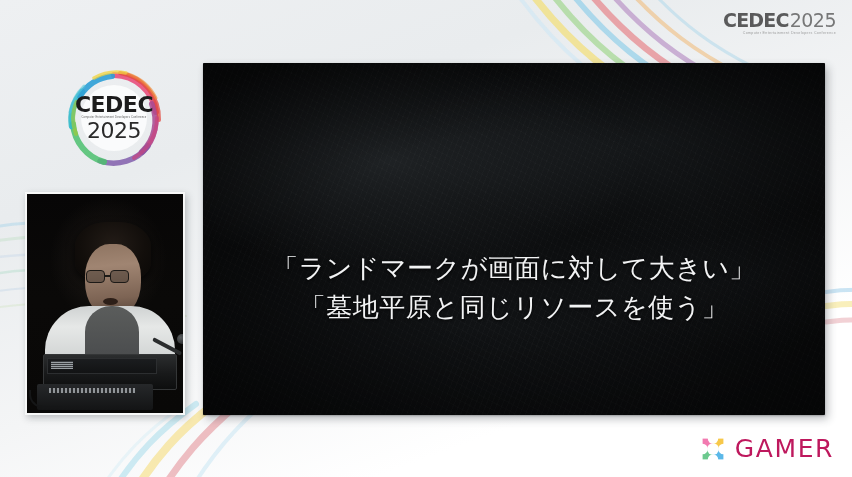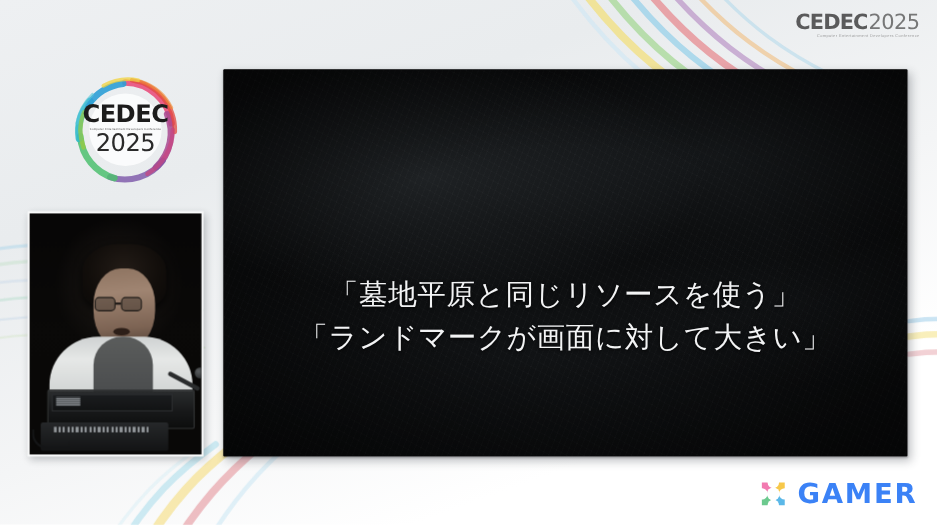--- a/index.html
+++ b/index.html
@@ -177,22 +177,22 @@
     border-radius:0 0 0 14px;
   }
 
   
   .gamer {
     position:absolute; right:18px; bottom:14px;
     display:flex; align-items:center; gap:9px;
   }
   .gamer-icon { width:26px; height:26px; display:block; }
   .gamer-text {
-    font-family:"DejaVu Sans", sans-serif; font-weight:bold;
-    font-size:25px; letter-spacing:1.6px; color:#3b82f6;
+    font-family:"DejaVu Sans", sans-serif; font-weight:normal;
+    font-size:25px; letter-spacing:1.6px; color:#be185d;
   }
 </style>
 </head>
 <body>
 
 <div id="stage">
 
   <div class="bg-base"></div>
 
   <svg class="bg-svg" viewBox="0 0 852 477" preserveAspectRatio="none">
@@ -259,22 +259,22 @@
     <div class="cc-sub">Computer Entertainment Developers Conference</div>
   </div>
 
   <div class="slide-wrap">
     <div class="slide-shadow"></div>
     <div class="slide">
       <div class="slide-tex a"></div>
       <div class="slide-tex b"></div>
       <div class="slide-vig"></div>
       <div class="slide-text">
+        <div class="slide-line">「ランドマークが画面に対して大きい」</div>
         <div class="slide-line">「墓地平原と同じリソースを使う」</div>
-        <div class="slide-line">「ランドマークが画面に対して大きい」</div>
       </div>
     </div>
   </div>
 
   <div class="inset-wrap">
     <div class="inset-frame">
       <div class="inset">
         <div class="ins-bg"></div>
         <div class="ins-hair"></div>
         <div class="ins-face"></div>

